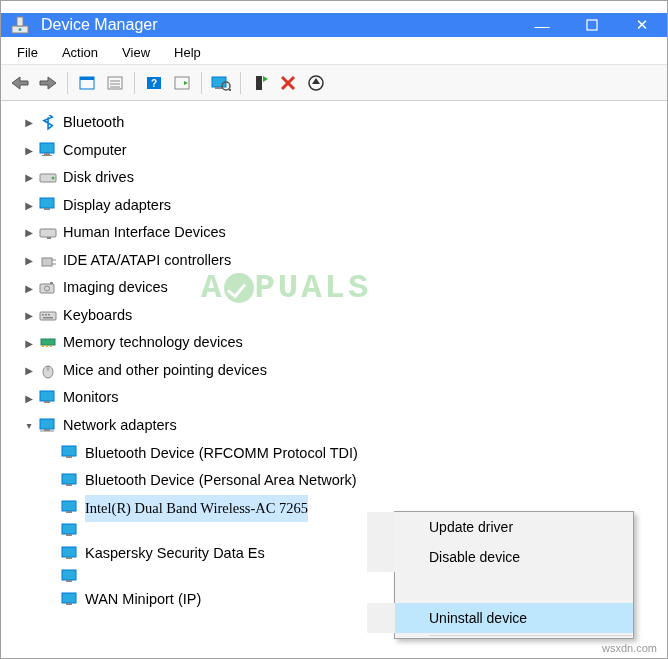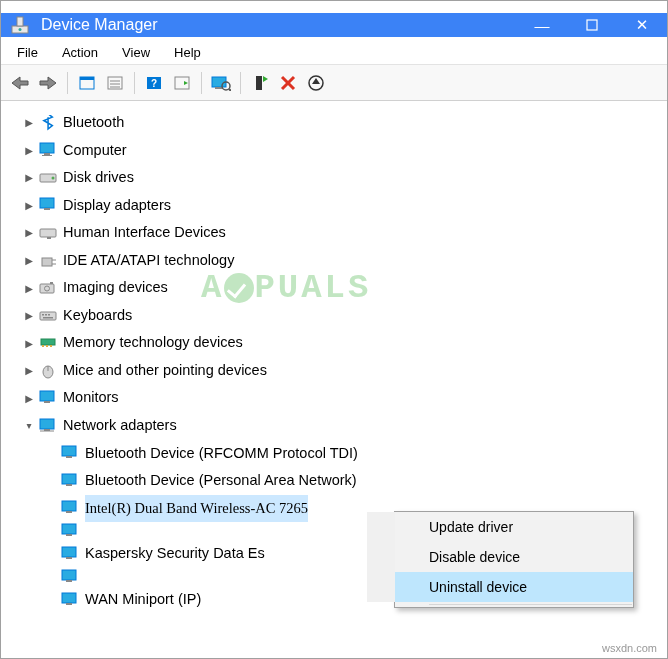--- a/index.html
+++ b/index.html
@@ -24,21 +24,21 @@
 .tree { padding:8px 4px 8px 20px; font-size:14.5px; line-height:1.9; overflow:hidden; }
 .row { display:flex; align-items:center; white-space:nowrap; }
 .expander { width:16px; display:inline-flex; justify-content:center; color:#606060; font-size:10px; cursor:default; }
 .d-icon { width:22px; height:18px; display:inline-flex; align-items:center; justify-content:center; margin-right:4px; }
 .indent { margin-left:38px; }
 .sel { background:#cce8ff; display:inline-block;font-family:Liberation Serif, serif; }
 
 
 .ctx { position:absolute; left:393px; top:510px; background:#f2f2f2; border:1px solid #a0a0a0; width:240px; box-shadow:3px 3px 5px rgba(0,0,0,.25); }
 .ctx .citem { padding:7px 10px 7px 34px; font-size:14px; cursor:default; border-left:28px solid #f0f0f0; margin-left:-28px; position:relative; }
-.ctx .citem.hi { background:#bee6fd; }
+.ctx .citem.hi { background:#bee6fd;margin-top:31px; }
 .ctx .csep { height:1px; background:#d7d7d7; margin:2px 1px 2px 34px; }
 
 
 .wm { position:absolute; top:268px; left:200px; font-size:34px; font-weight:600; color:rgba(120,200,120,.45); letter-spacing:3px; pointer-events:none; font-family:Liberation Mono, monospace; }
 .wm .dot{display:inline-block;width:30px;height:30px;background:rgba(120,200,120,.45);border-radius:50%;vertical-align:middle;position:relative;}
 .wm .dot::after{content:"";position:absolute;left:7px;top:7px;width:8px;height:14px;border-right:3px solid #fff;border-bottom:3px solid #fff;transform:rotate(40deg);}
 .src{position:absolute;bottom:4px;right:10px;font-size:11px;color:#999;}
 
 svg { display:block; }
 </style>
@@ -194,21 +194,21 @@
     </div>
   <div class="row">
       <span class="expander">▶</span>
       <span class="d-icon">
         <svg width="18" height="14">
           <rect x="3" y="4" width="10" height="8" fill="#ccc" stroke="#888"></rect>
           <line x1="13" y1="6" x2="17" y2="6" stroke="#888"></line>
           <line x1="13" y1="10" x2="17" y2="10" stroke="#888"></line>
         </svg>
       </span>
-      <span>IDE ATA/ATAPI technology</span>
+      <span>IDE ATA/ATAPI controllers</span>
     </div>
   <div class="row">
       <span class="expander">▶</span>
       <span class="d-icon">
         <svg width="18" height="14">
           <rect x="1" y="3" width="14" height="9" rx="1" fill="#d8d8d8" stroke="#888"></rect>
           <circle cx="8" cy="7.5" r="2.5" fill="none" stroke="#888"></circle>
           <rect x="11" y="1" width="3" height="2" fill="#888"></rect>
         </svg>
       </span>

